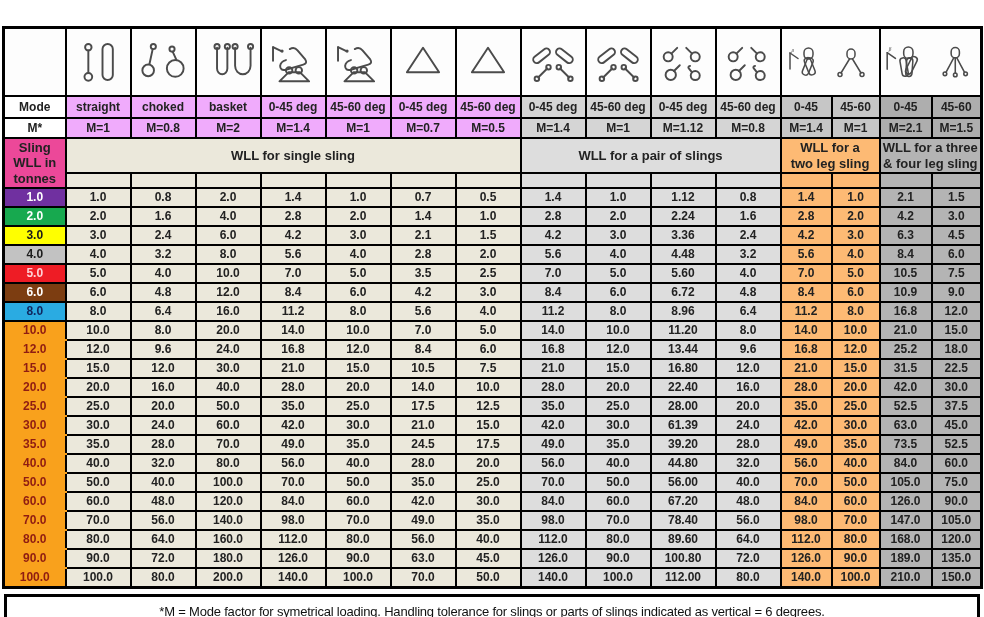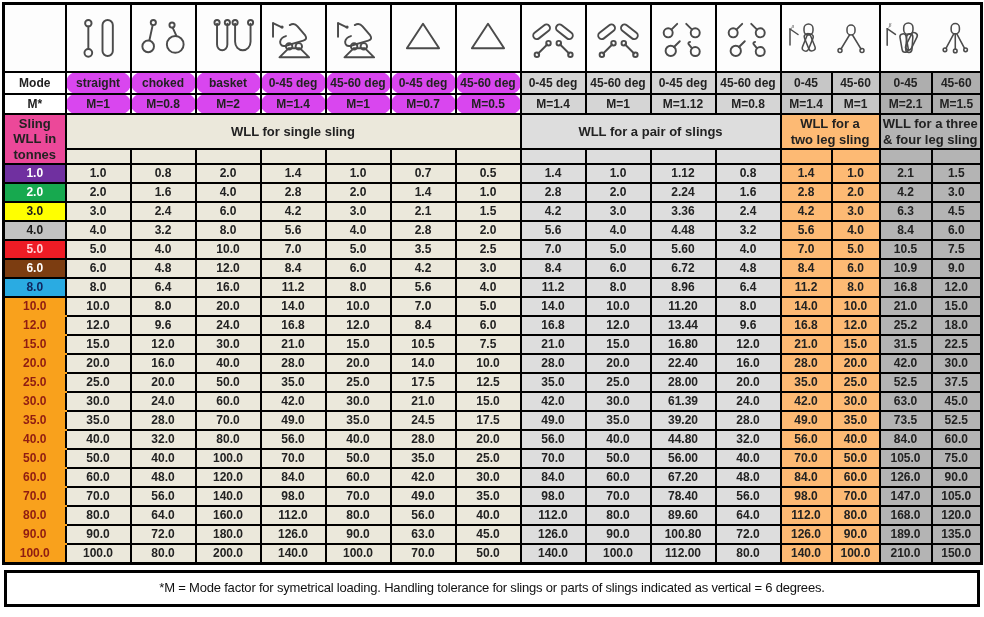--- a/index.html
+++ b/index.html
@@ -1,29 +1,29 @@
 <!DOCTYPE html>
 <html><head>
 <meta charset="utf-8">
 <style>
   html,body{margin:0;padding:0;background:#ffffff;}
   body{width:984px;height:617px;overflow:hidden;font-family:"Liberation Sans",sans-serif;}
   .page{padding:2px;}
   table.sling{border-collapse:collapse;table-layout:fixed;width:980px;}
   table.sling td{border:2px solid #000;text-align:center;vertical-align:middle;padding:0;overflow:hidden;color:#222;}
-  table.sling{border:3px solid #000;}
+  table.sling{border:3px solid #000;margin-top:24px;}
   
   tr.r-icons td{height:66px;background:#fdfdfd;}
   tr.r-mode td{height:20px;font-size:12px;font-weight:700;}
   tr.r-mfac td{height:18px;font-size:12px;font-weight:700;}
   tr.r-ghead td{height:33px;font-size:13px;font-weight:700;white-space:pre-line;line-height:1.2;}
   tr.r-spacer td{height:13px;}
   tr.r-data td{height:17px;font-size:12px;font-weight:600;line-height:17px;}
   
-  .h-single{background:#d946ef;border-radius:11px;} .d-single{background:#ebe8db;}
+  .h-single{background:#f0abfc;} .d-single{background:#ebe8db;}
   .h-pair{background:#d5d5d5;}   .d-pair{background:#dddddd;}
   .h-twoleg{background:#c6c6c6;} .d-twoleg{background:#fdba74;}
   .h-multi{background:#aeaeae;}  .d-multi{background:#b4b4b4;}
   .i-single{background:#fdfdfd;} .i-pair{background:#ededed;}
   .i-twoleg{background:#f6f6f6;} .i-multi{background:#f1f1f1;}
   .corner,.rowhdr{background:#ffffff;font-weight:700;font-size:13px;}
   .slingwll{background:#ec4899;font-weight:700;font-size:13px;white-space:pre-line;line-height:1.3;}
   .wll-label{font-weight:700;font-size:12px;}
   svg.icon{display:block;margin:0 auto;}
   svg.icon *{stroke:#4b4b4b;stroke-width:3;fill:none;stroke-linecap:round;stroke-linejoin:round;}

